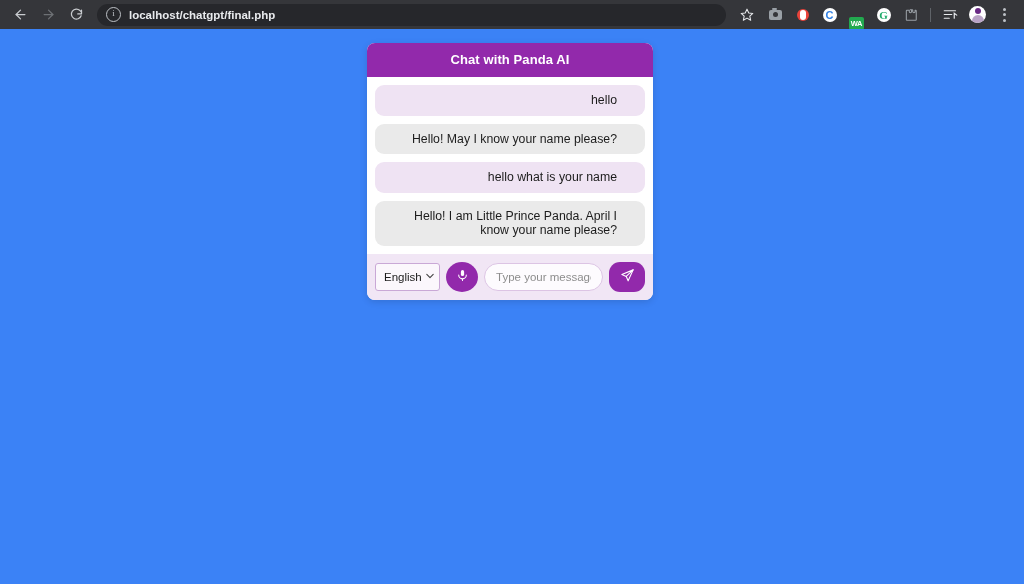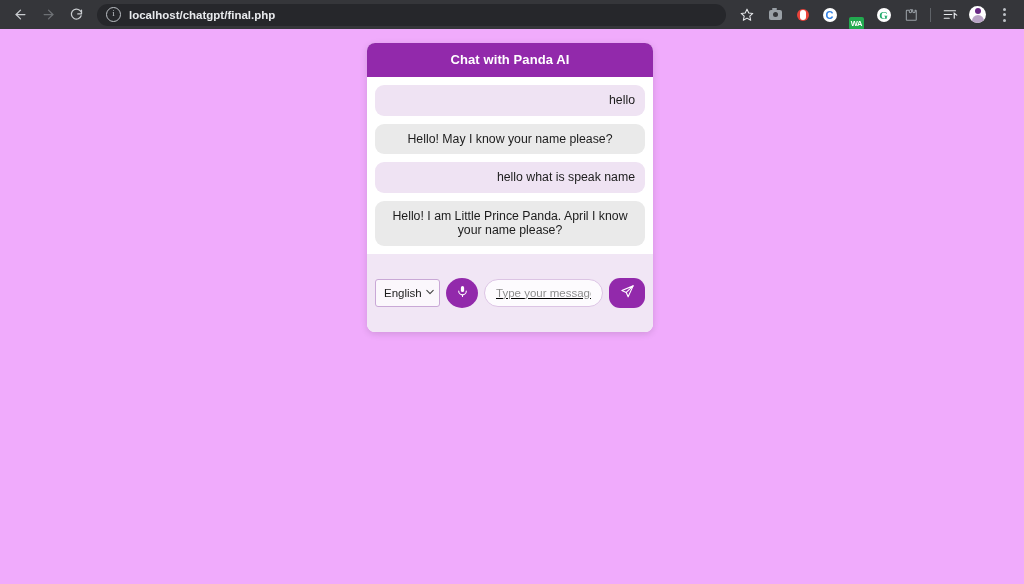--- a/index.html
+++ b/index.html
@@ -201,21 +201,21 @@
     background: #bdc1c6;
     display: block;
   }
 
   
   .page {
     position: absolute;
     top: 29px; left: 0;
     width: 1024px;
     height: 555px;
-    background: #f0abfc;
+    background: #3b82f6;
   }
 
   .chat-card {
     position: absolute;
     left: 367px;
     top: 14px;
     width: 286px;
     background: #ffffff;
     border-radius: 8px;
     box-shadow: 0 2px 7px rgba(0,0,0,0.13);
@@ -235,44 +235,43 @@
   .messages {
     background: #ffffff;
     padding: 8px 8px 8px;
     display: flex;
     flex-direction: column;
     gap: 8px;
   }
 
   .bubble {
     border-radius: 9px;
-    padding: 8px 10px;
+    padding: 8px 28px;
     font-size: 12.3px;
     line-height: 1.18;
     color: #1c1c1c;
     box-sizing: border-box;
     width: 100%;
   }
   .bubble.user {
     background: #efe3f3;
     text-align: right;
   }
   .bubble.bot {
     background: #eaeaea;
-    text-align: center;
+    text-align: right;
   }
 
   .input-row {
     background: #f1e6f5;
-    padding: 24px 8px;
+    padding: 8px 8px;
     display: flex;
     align-items: center;
     gap: 6px;
     box-sizing: border-box;
-    text-decoration: underline;
   }
 
   .lang-select {
     appearance: none;
     -webkit-appearance: none;
     background: #fbf7fc;
     border: 1px solid #c9a8d6;
     border-radius: 3px;
     color: #1c1c1c;
     font-size: 11.5px;
@@ -425,21 +424,21 @@
 
 <div class="page">
 
   <div class="chat-card">
 
     <div class="chat-header">Chat with Panda AI</div>
 
     <div class="messages">
       <div class="bubble user">hello</div>
       <div class="bubble bot">Hello! May I know your name please?</div>
-      <div class="bubble user">hello what is speak name</div>
+      <div class="bubble user">hello what is your name</div>
       <div class="bubble bot">Hello! I am Little Prince Panda. April I know your name please?</div>
     </div>
 
     <div class="input-row">
 
       <div class="select-wrap">
         <select class="lang-select">
           <option>English</option>
         </select>
         <span class="select-chevron">

